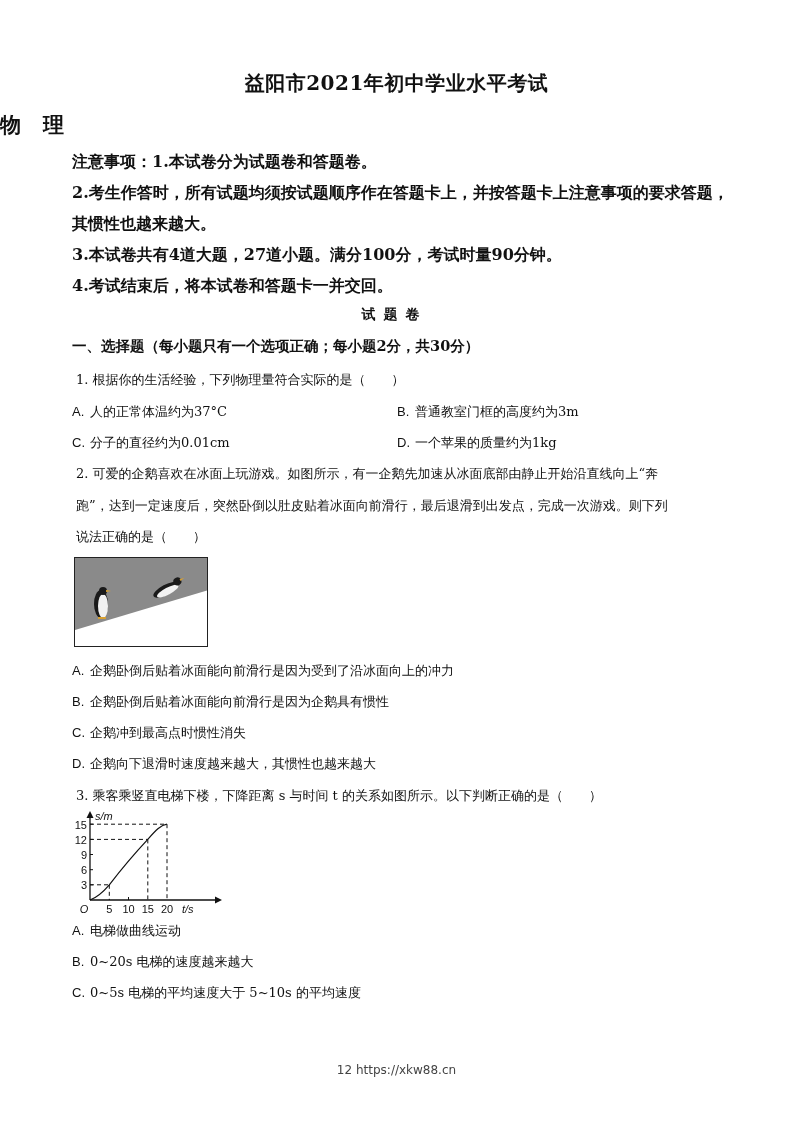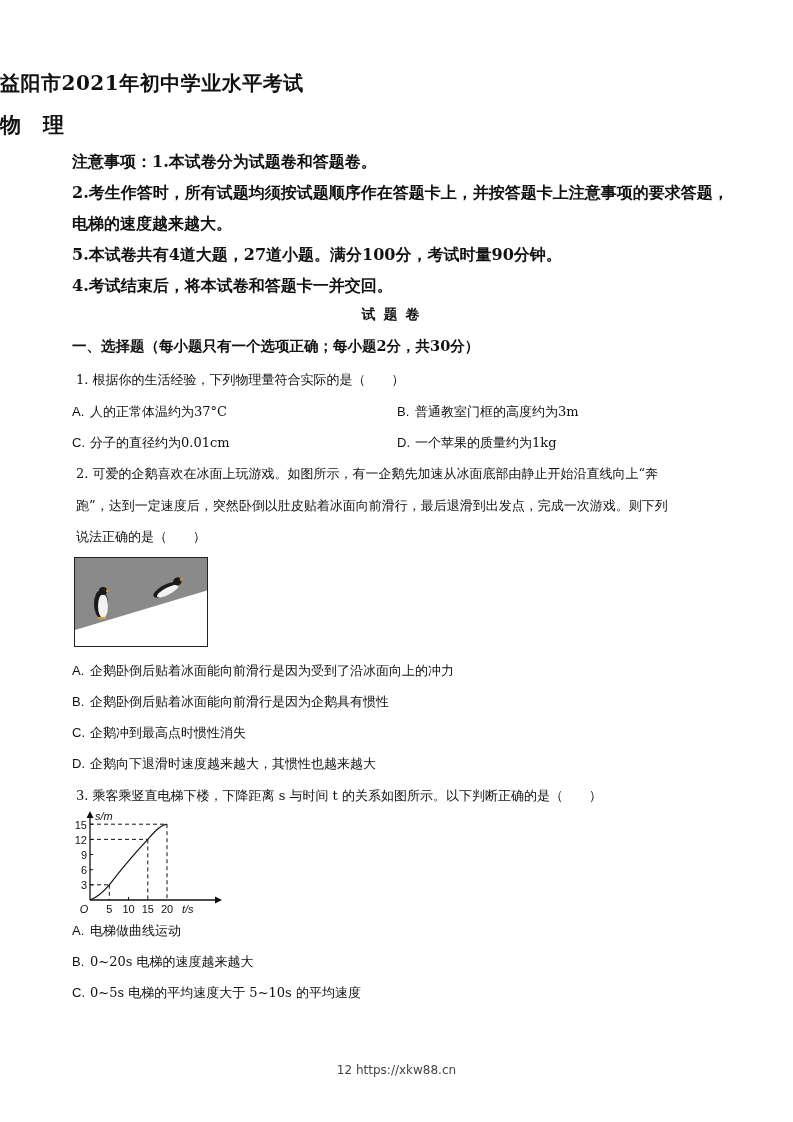--- a/index.html
+++ b/index.html
@@ -1,19 +1,19 @@
 <!DOCTYPE html>
 <html><head>
 <meta charset="utf-8">
 <style>
   html, body { margin: 0; padding: 0; background: #ffffff; }
   body { width: 793px; height: 1122px; position: relative; overflow: hidden;
          font-family: "DejaVu Serif", "Liberation Serif", serif; color: #111; }
   .abs { position: absolute; white-space: nowrap; }
-  .title { left: 0; width: 793px; top: 70px; font-size: 20px; font-weight: bold; letter-spacing: 0.5px; }
+  .title { left: 0; width: 793px; text-align: center; top: 70px; font-size: 20px; font-weight: bold; letter-spacing: 0.5px; }
   .subject { left: 0; width: 793px; top: 111px; font-size: 21px; font-weight: bold; }
   .subject span.gap { display: inline-block; width: 22px; }
   .note { left: 72px; font-size: 16px; font-weight: bold; }
   .section-title { left: 0; width: 789px; text-align: center; top: 306px; font-size: 14px; font-weight: bold; letter-spacing: 8px; }
   .part { left: 72px; top: 337px; font-size: 14.5px; font-weight: bold; }
   .q { left: 76px; font-size: 13px; }
   .opt { font-size: 13px; }
   .optl { display: inline-block; width: 18px; font-family: "Liberation Sans", sans-serif; }
   .figure-penguin { left: 74px; top: 557px; width: 134px; height: 90px; border: 1px solid #222; box-sizing: border-box; overflow: hidden; }
   .chart { left: 70px; top: 809px; width: 160px; height: 110px; }
@@ -21,22 +21,22 @@
   svg text { font-family: "Liberation Sans", sans-serif; }
 </style>
 </head>
 <body>
 
 <div class="abs title">益阳市2021年初中学业水平考试</div>
 <div class="abs subject"><span>物</span><span class="gap"></span><span>理</span></div>
 
 <div class="abs note" style="top:152px">注意事项：1.本试卷分为试题卷和答题卷。</div>
 <div class="abs note" style="top:183px">2.考生作答时，所有试题均须按试题顺序作在答题卡上，并按答题卡上注意事项的要求答题，</div>
-<div class="abs note" style="top:214px">电梯的速度越来越大。</div>
-<div class="abs note" style="top:245px">5.本试卷共有4道大题，27道小题。满分100分，考试时量90分钟。</div>
+<div class="abs note" style="top:214px">其惯性也越来越大。</div>
+<div class="abs note" style="top:245px">3.本试卷共有4道大题，27道小题。满分100分，考试时量90分钟。</div>
 <div class="abs note" style="top:276px">4.考试结束后，将本试卷和答题卡一并交回。</div>
 
 <div class="abs section-title">试题卷</div>
 <div class="abs part">一、选择题（每小题只有一个选项正确；每小题2分，共30分）</div>
 
 <div class="abs q" style="top:371px">1. 根据你的生活经验，下列物理量符合实际的是（　　）</div>
 <div class="abs opt" style="left:72px;top:403px"><span class="optl">A.</span><span>人的正常体温约为37°C</span></div>
 <div class="abs opt" style="left:397px;top:403px"><span class="optl">B.</span><span>普通教室门框的高度约为3m</span></div>
 <div class="abs opt" style="left:72px;top:434px"><span class="optl">C.</span><span>分子的直径约为0.01cm</span></div>
 <div class="abs opt" style="left:397px;top:434px"><span class="optl">D.</span><span>一个苹果的质量约为1kg</span></div>

